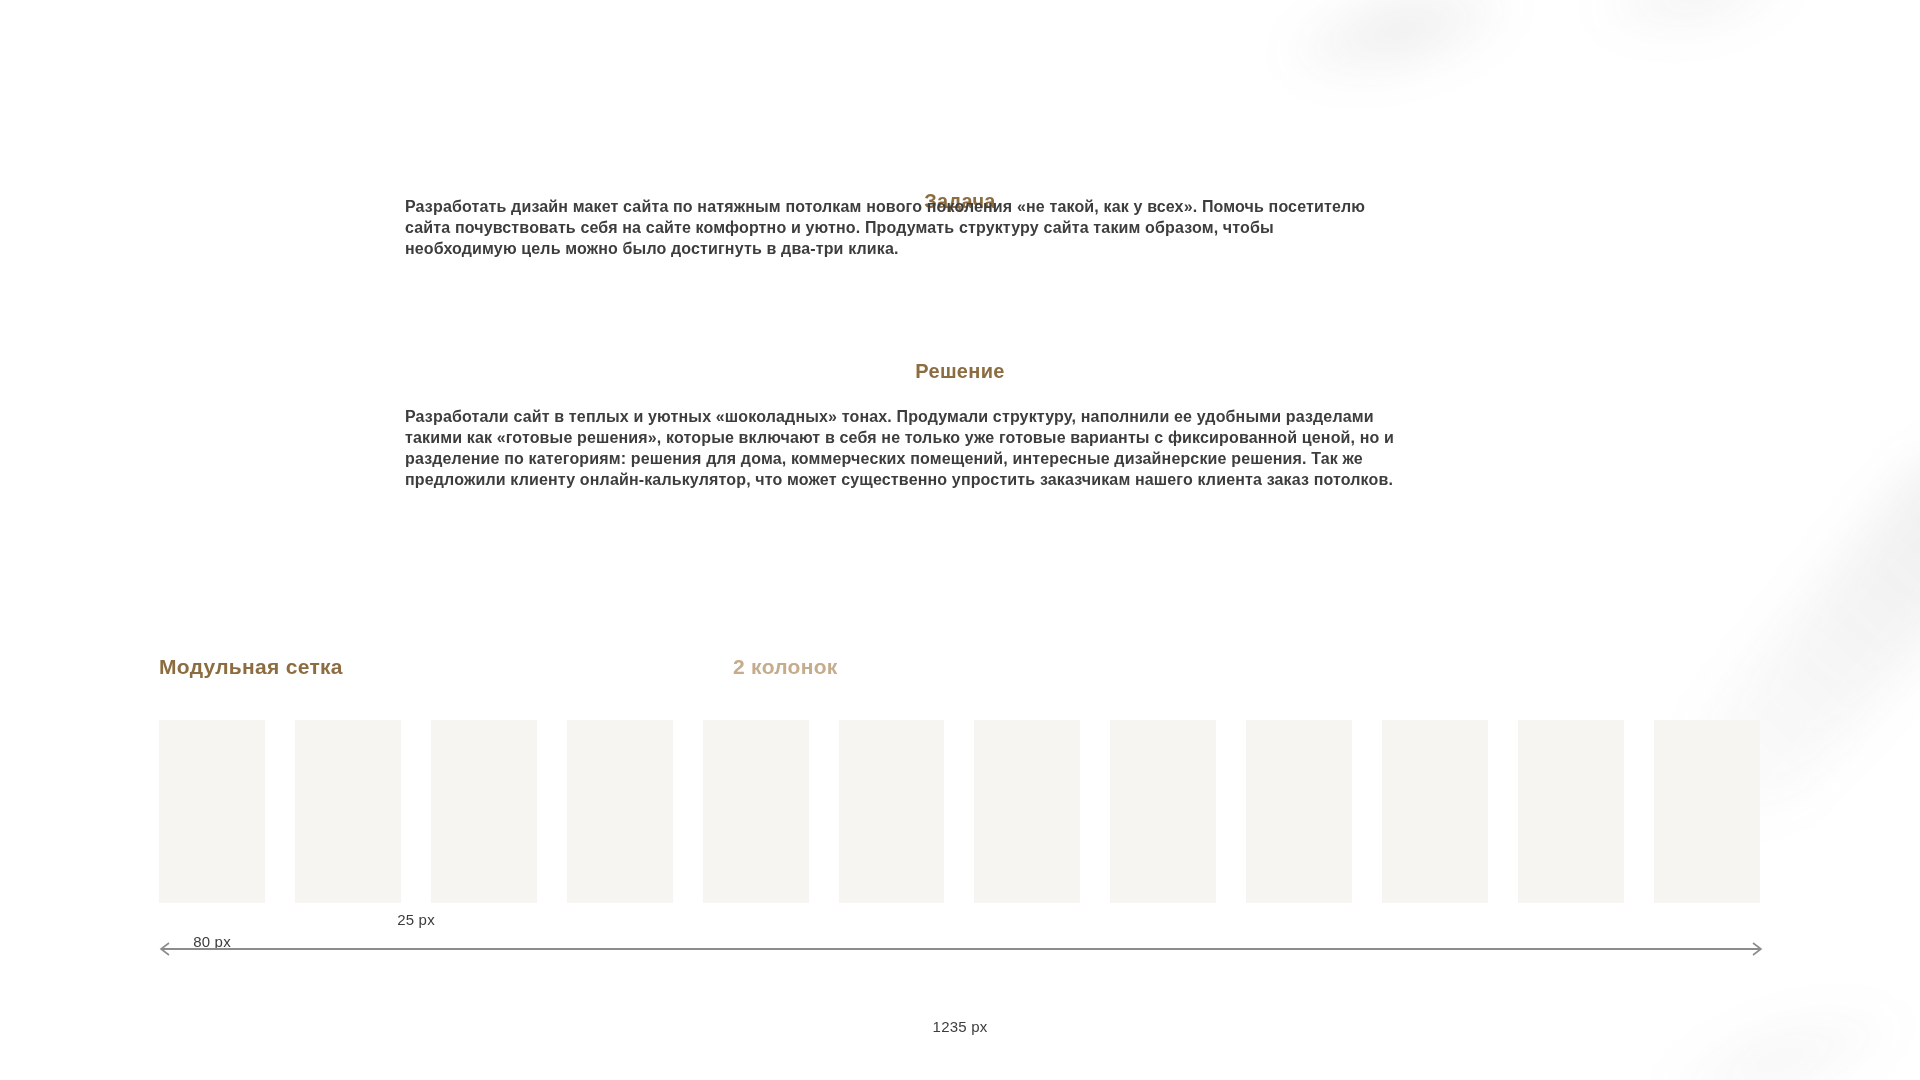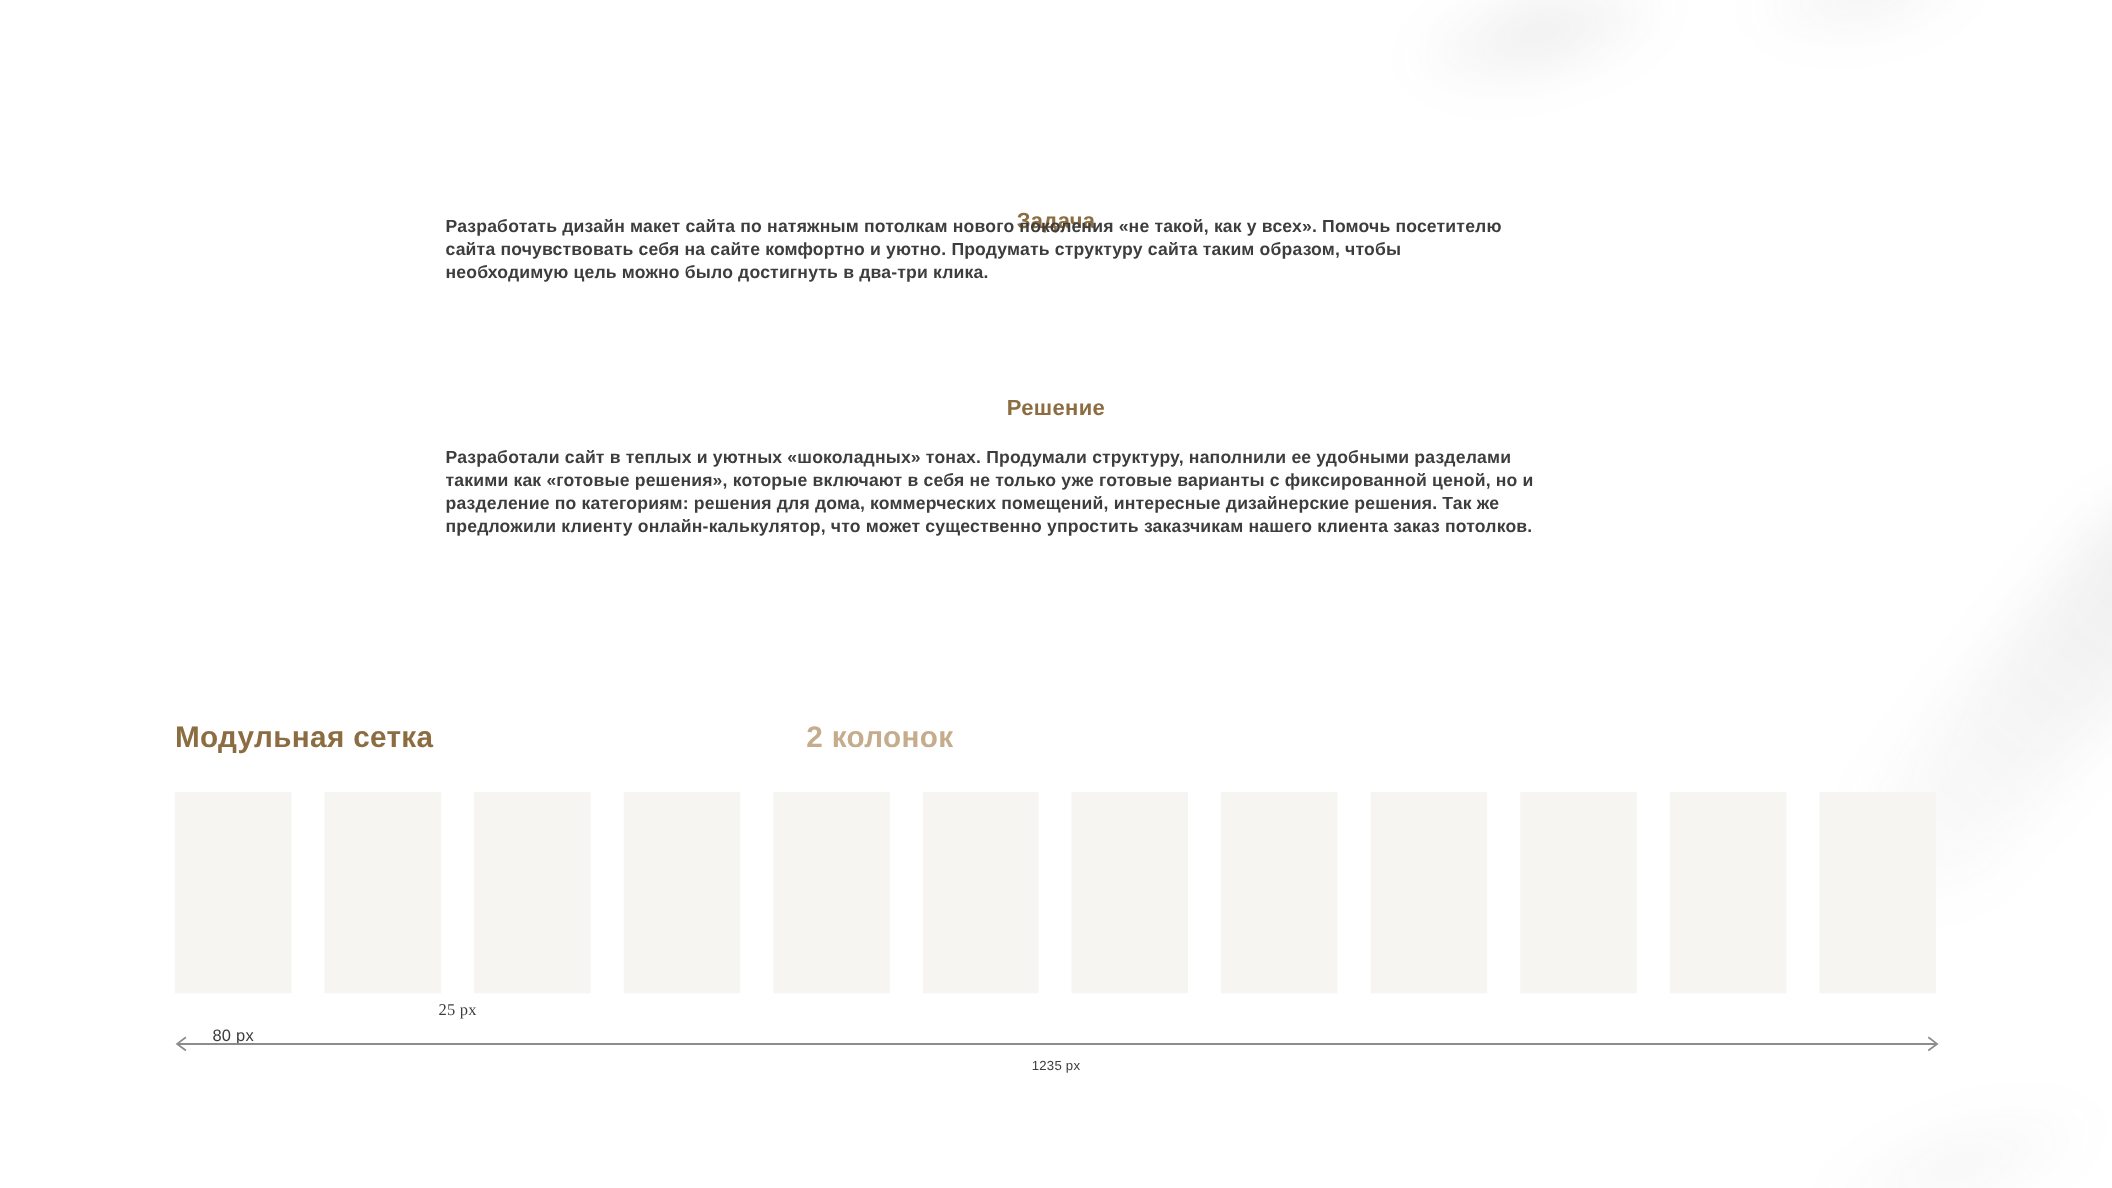--- a/index.html
+++ b/index.html
@@ -66,21 +66,21 @@
     color: var(--text, #3d3d3d);
     white-space: pre-line;
     font-weight: bold;
   }
   .body-task { top: 196px; }
   .body-solution { top: 406px; }
 
   .grid-header-title {
     position: absolute;
     top: 655px;
-    font-size: 27px;
+    font-size: 21px;
     font-weight: 700;
     letter-spacing: 0.3px;
   }
   .grid-title { left: 159px; color: var(--accent, #8c6d41); }
   .grid-subtitle { left: 733px; color: var(--muted, #c5ac8c); }
 
   .grid-columns {
     position: absolute;
     left: 159px; top: 720px;
     width: 1601px; height: 183px;
@@ -93,33 +93,33 @@
   .dim-label {
     position: absolute;
     top: 911px;
     transform: translateX(-50%);
     font-size: 15px;
     letter-spacing: 0.2px;
     color: var(--text, #3d3d3d);
     white-space: nowrap;
   }
   .dim-col-width { left: 212px; margin-top: 22px; }
-  .dim-gutter-width { left: 416px; font-family: Liberation Serif, serif; }
+  .dim-gutter-width { left: 416px; }
 
   .width-arrow {
     position: absolute;
     left: 158px; top: 941px;
     width: 1606px; height: 16px;
   }
 
   .total-label {
     position: absolute;
-    left: 960px; top: 962px;
+    left: 960px; top: 1018px;
     transform: translateX(-50%);
-    font-size: 12px;
+    font-size: 15px;
     letter-spacing: 0.2px;
     color: var(--text, #3d3d3d);
     white-space: nowrap;
   }
 </style>
 </head>
 <body style="background: rgb(255, 255, 255);">
 
 <div class="canvas">
 

